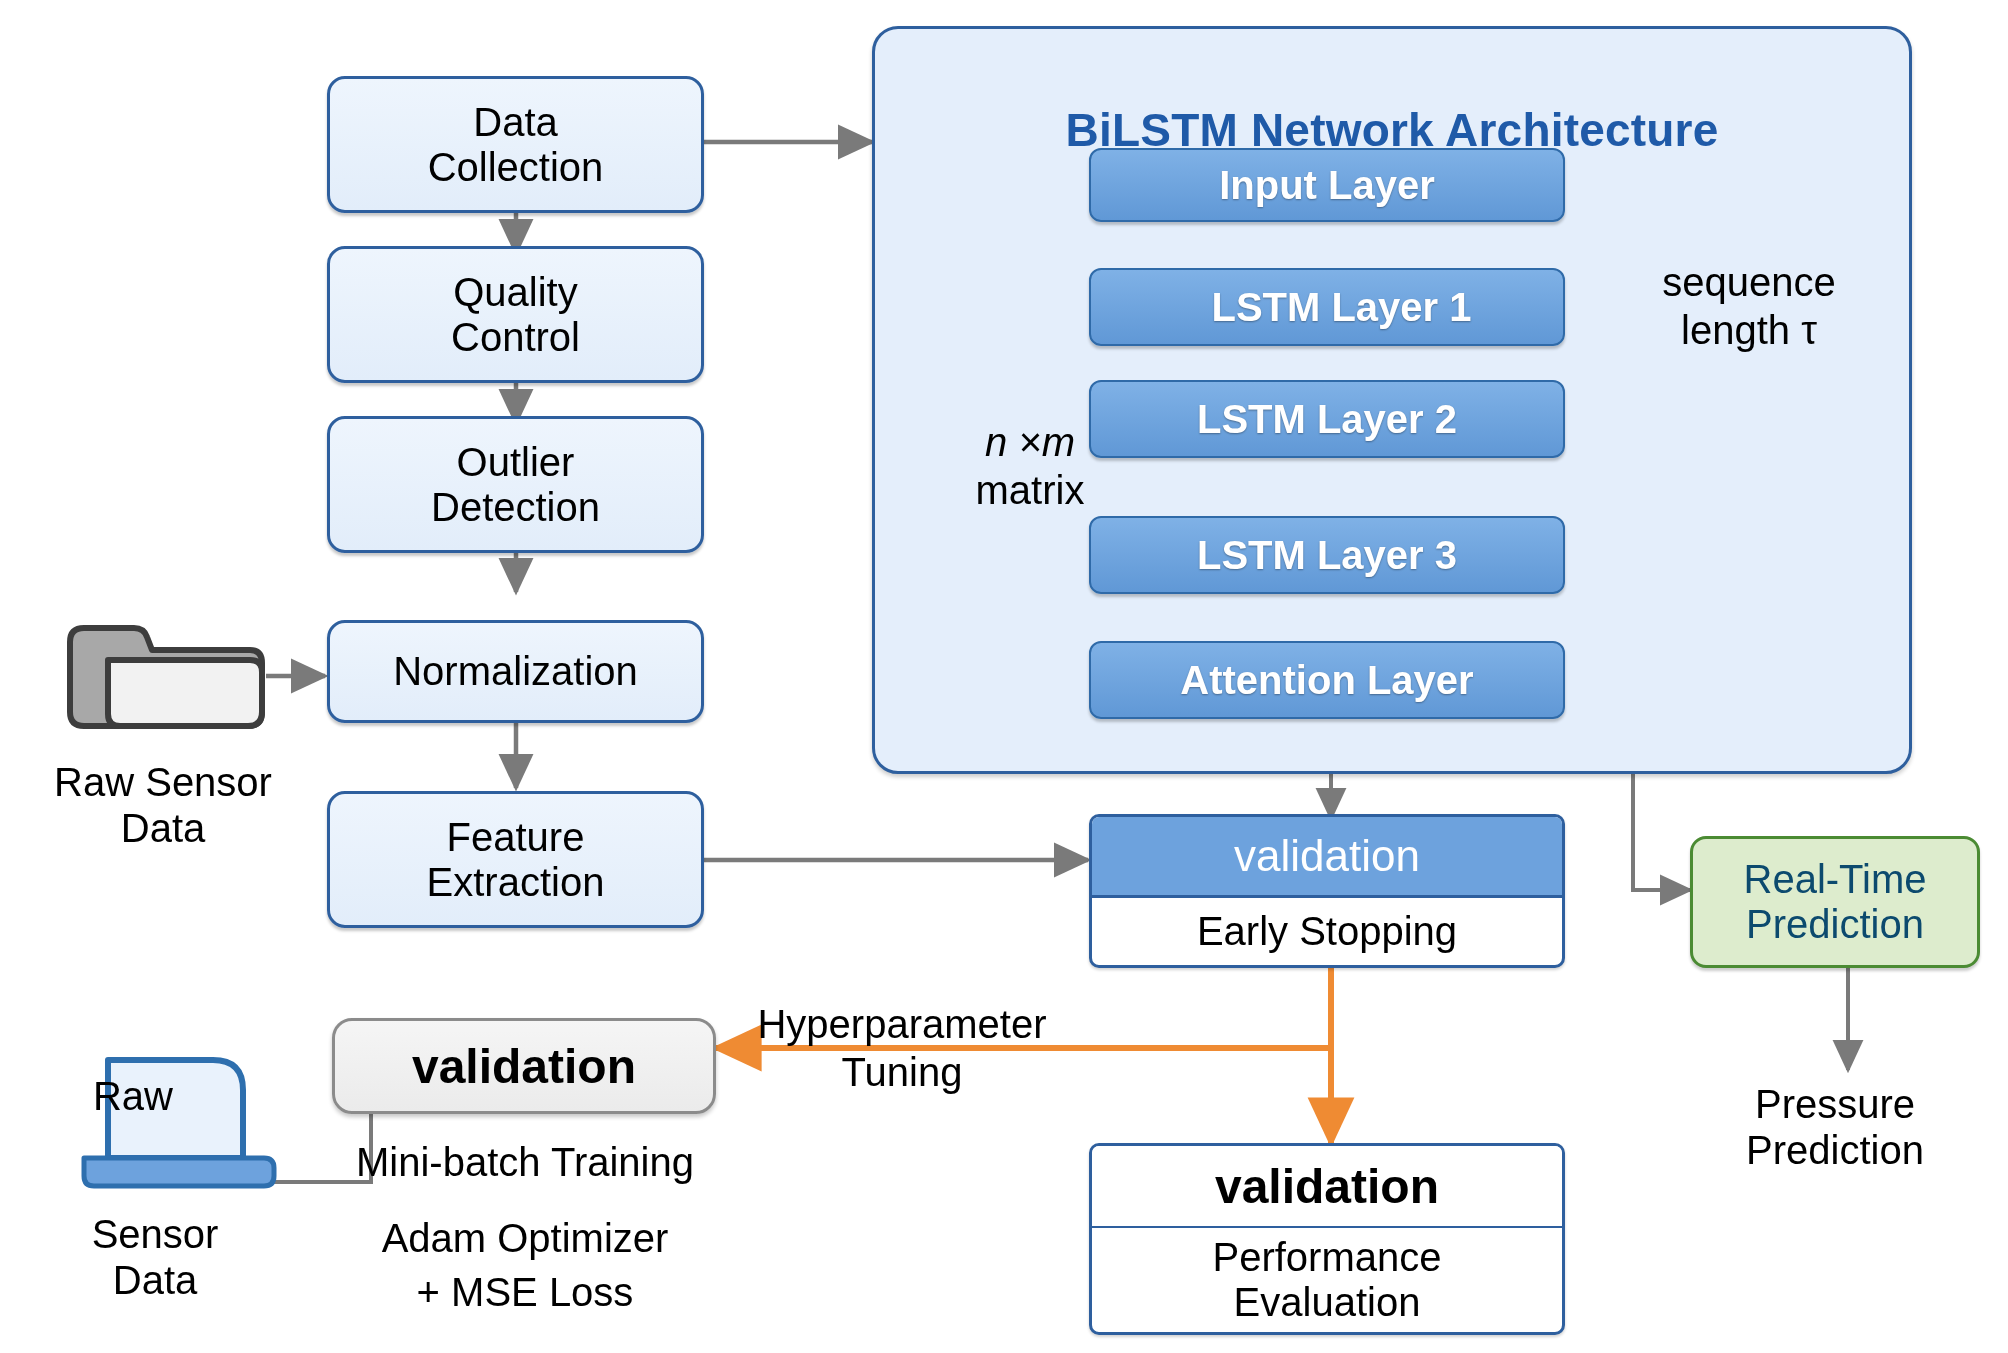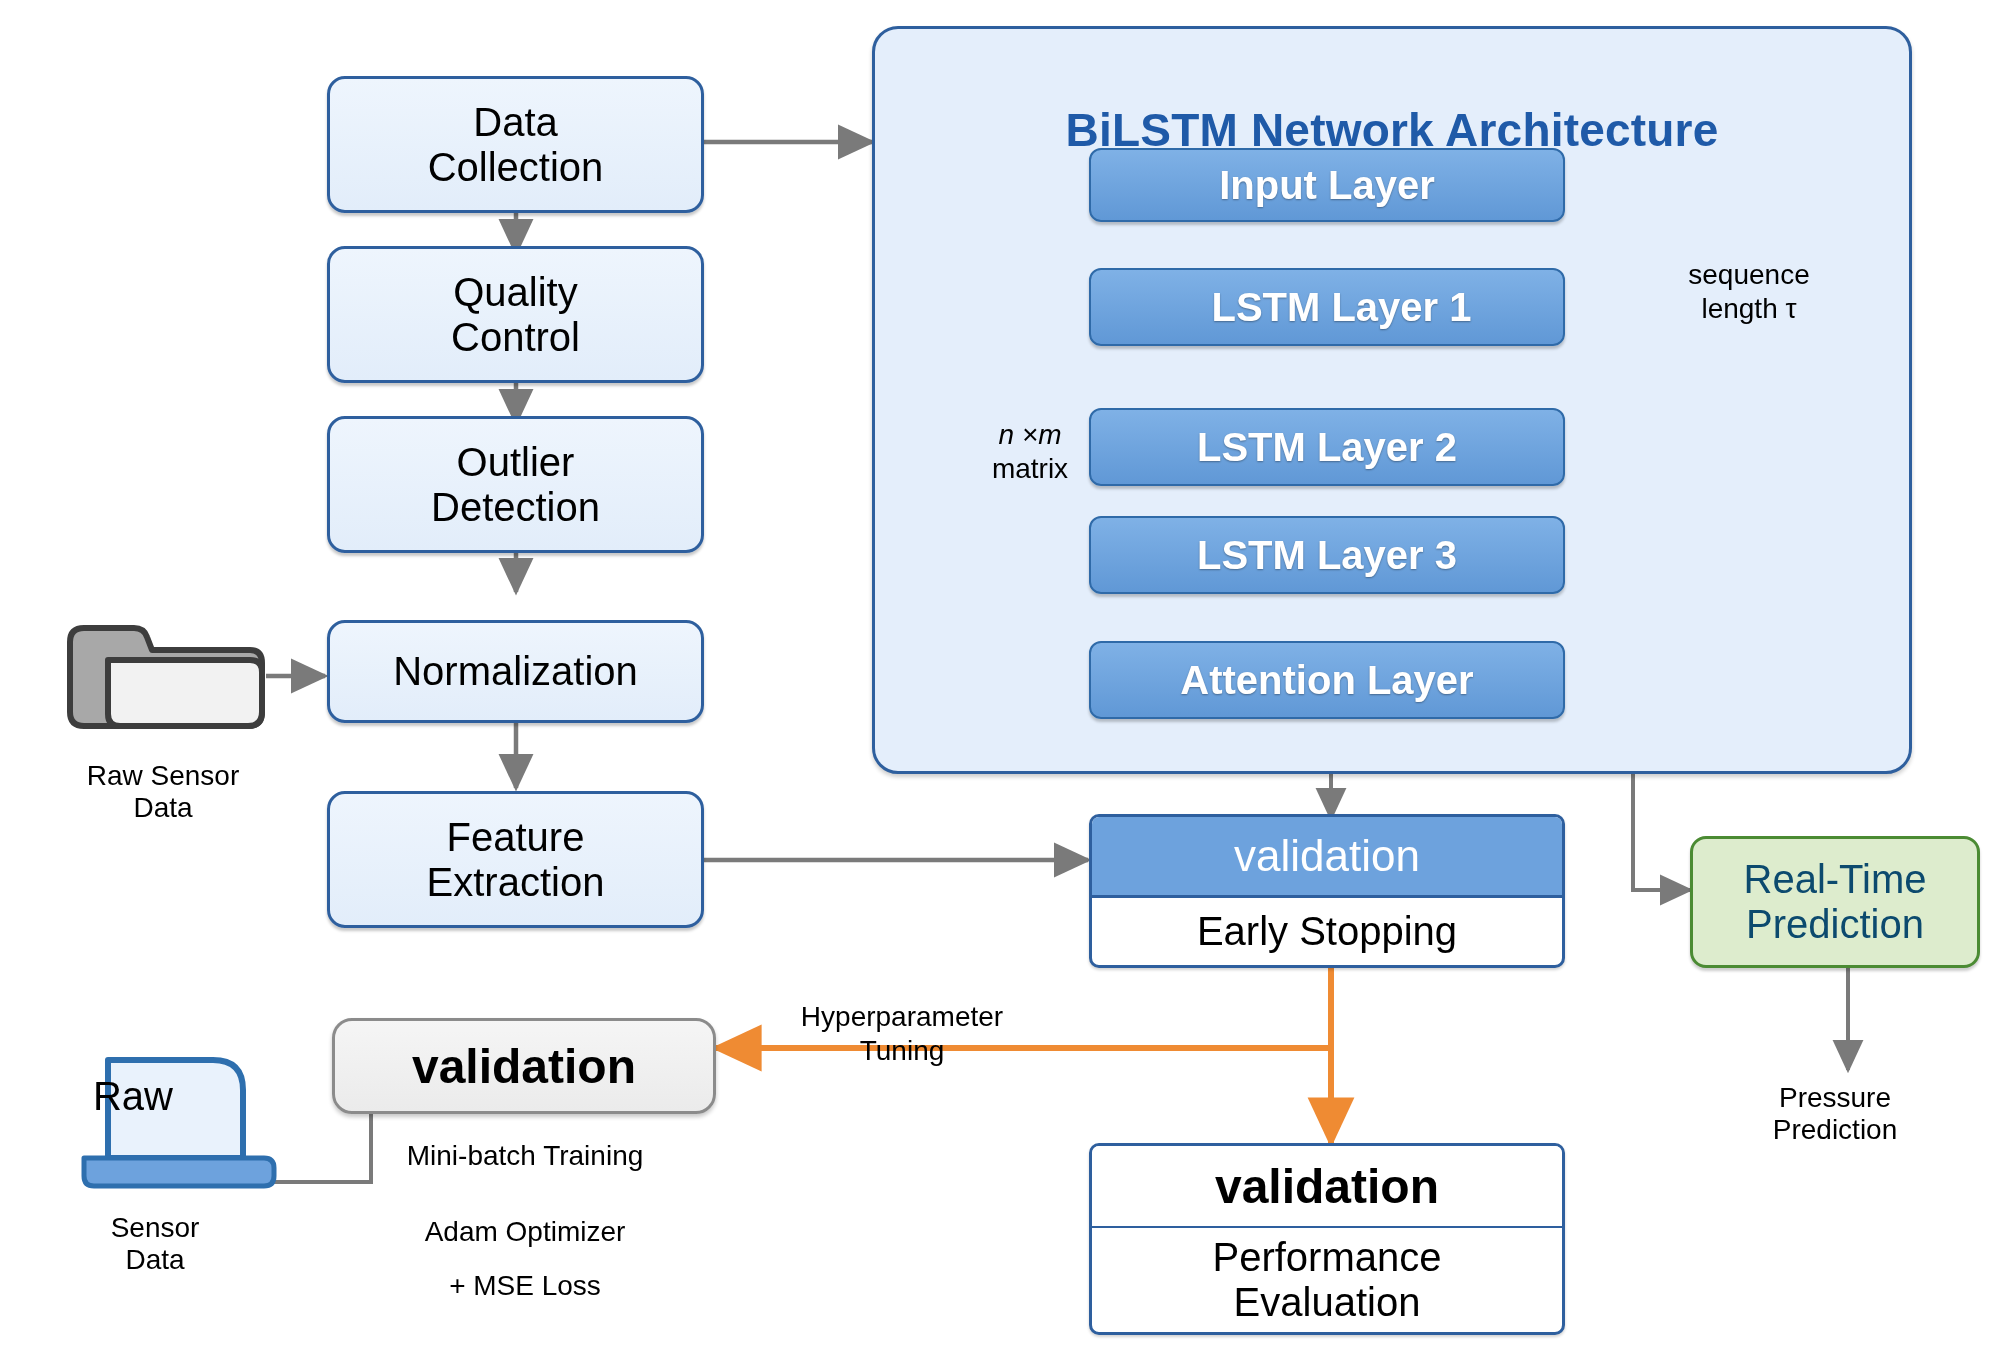--- a/index.html
+++ b/index.html
@@ -111,21 +111,21 @@
     display:flex; align-items:center; justify-content:center;
     text-align:center;
     font-size: 40px; color:#0c4a6e; line-height:1.12;
   }
 
   
   .label {
     position:absolute;
     color:#000;
     text-align:center;
-    font-size: 28px;
+    font-size: 40px;
     line-height: 1.14;
   }
 
   
   svg.wires { position:absolute; left:0; top:0; width:2008px; height:1353px; pointer-events:none; }
 
   
   .folder { position:absolute; }
   
   .laptop { position:absolute; }
@@ -215,21 +215,21 @@
   <div class="node panel" style="left:872px; top:26px; width:1040px; height:748px;">
     <div class="panel-title">BiLSTM Network Architecture</div>
   </div>
 
   <div class="node layer" style="left:1089px; top:148px; width:476px; height:74px;">
     <span>Input Layer</span>
   </div>
   <div class="node layer" style="left:1089px; top:268px; width:476px; height:78px;padding-left:29px;">
     <span>LSTM Layer 1</span>
   </div>
-  <div class="node layer" style="left:1089px; top:408px; width:476px; height:78px;">
+  <div class="node layer" style="left:1089px; top:380px; width:476px; height:78px;">
     <span>LSTM Layer 2</span>
   </div>
   <div class="node layer" style="left:1089px; top:516px; width:476px; height:78px;">
     <span>LSTM Layer 3</span>
   </div>
   <div class="node layer" style="left:1089px; top:641px; width:476px; height:78px;">
     <span>Attention Layer</span>
   </div>
 
   <div class="label" style="left:930px; top:418px; width:200px; line-height:1.2;">

